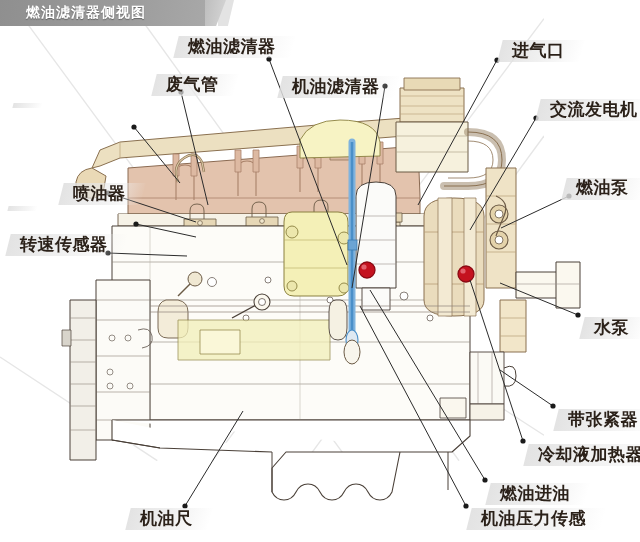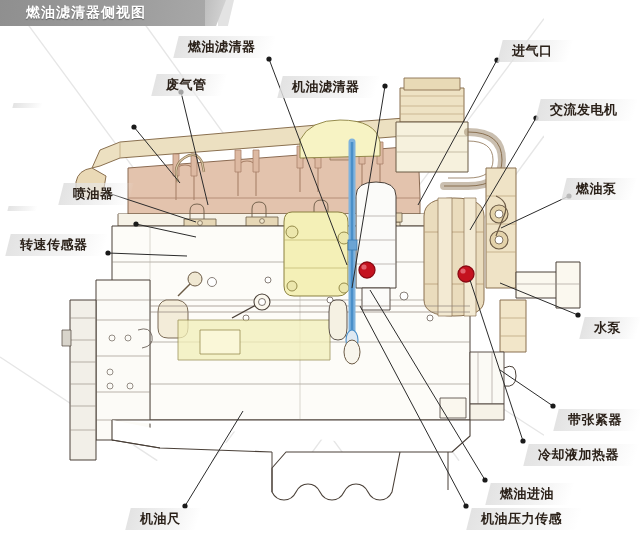--- a/index.html
+++ b/index.html
@@ -19,21 +19,21 @@
       letter-spacing:1px;padding-left:26px;
       text-shadow:0 1px 1px rgba(0,0,0,.35);white-space:nowrap;}
   #banner-tail{position:absolute;left:200px;top:0;width:26px;height:26px;
       background:linear-gradient(100deg,#b9b9b9,#d6d6d6);
       clip-path:polygon(0 0,100% 0,62% 100%,0 100%);z-index:39;}
   #banner-tail2{position:absolute;left:218px;top:0;width:16px;height:26px;
       background:#e3e3e3;clip-path:polygon(0 0,100% 0,62% 100%,0 100%);z-index:38;}
 
   
   .lbl{position:absolute;z-index:30;white-space:nowrap;
-       font-size:13px;font-weight:bold;color:#2b2119;
+       font-size:17px;font-weight:bold;color:#2b2119;
        letter-spacing:.5px;padding:1px 7px 2px 7px;line-height:17px;}
   .lbl .bg{position:absolute;left:-5px;top:-1px;right:-10px;bottom:-1px;
        background:linear-gradient(95deg,rgba(222,222,222,.85),rgba(238,238,238,.55) 70%,rgba(248,248,248,0));
        transform:skewX(-14deg);z-index:-1;}
   .lbl span.tx{position:relative;z-index:2;}
 
   
   svg.layer{position:absolute;left:0;top:0;width:640px;height:542px;}
   #leaders{z-index:25;}
   #art{z-index:10;}
@@ -276,21 +276,21 @@
     <div class="t">燃油滤清器侧视图</div>
   </div>
 
   <div id="label-host">
       <div class="lbl" style="left: 181px; top: 37px;"><span class="bg"></span><span class="tx">燃油滤清器</span></div>
       <div class="lbl" style="left: 123px; top: 75px; margin-left: 36px;"><span class="bg"></span><span class="tx">废气管</span></div>
       <div class="lbl" style="left: 18px; top: 104px;"><span class="bg"></span></div>
       <div class="lbl" style="left: 285px; top: 68px; margin-top: 9px;"><span class="bg"></span><span class="tx">机油滤清器</span></div>
       <div class="lbl" style="left: 505px; top: 41px;"><span class="bg"></span><span class="tx">进气口</span></div>
       <div class="lbl" style="left: 543px; top: 100px;"><span class="bg"></span><span class="tx">交流发电机</span></div>
-      <div class="lbl" style="left: 569px; top: 179px;"><span class="bg"></span><span class="tx">燃油泵</span></div>
+      <div class="lbl" style="left: 569px; top: 179px; font-family: Liberation Mono, monospace;"><span class="bg"></span><span class="tx">燃油泵</span></div>
       <div class="lbl" style="left: 587px; top: 318px;"><span class="bg"></span><span class="tx">水泵</span></div>
       <div class="lbl" style="left: 50px; top: 184px; margin-left: 16px;"><span class="bg"></span><span class="tx">喷油器</span></div>
       <div class="lbl" style="left: 13px; top: 207px;"><span class="bg"></span></div>
       <div class="lbl" style="left: 13px; top: 235px;"><span class="bg"></span><span class="tx">转速传感器</span></div>
       <div class="lbl" style="left: 561px; top: 410px;"><span class="bg"></span><span class="tx">带张紧器</span></div>
       <div class="lbl" style="left: 531px; top: 445px;"><span class="bg"></span><span class="tx">冷却液加热器</span></div>
       <div class="lbl" style="left: 493px; top: 484px;"><span class="bg"></span><span class="tx">燃油进油</span></div>
       <div class="lbl" style="left: 133px; top: 509px;"><span class="bg"></span><span class="tx">机油尺</span></div>
       <div class="lbl" style="left: 474px; top: 509px;"><span class="bg"></span><span class="tx">机油压力传感</span></div>
     </div>

